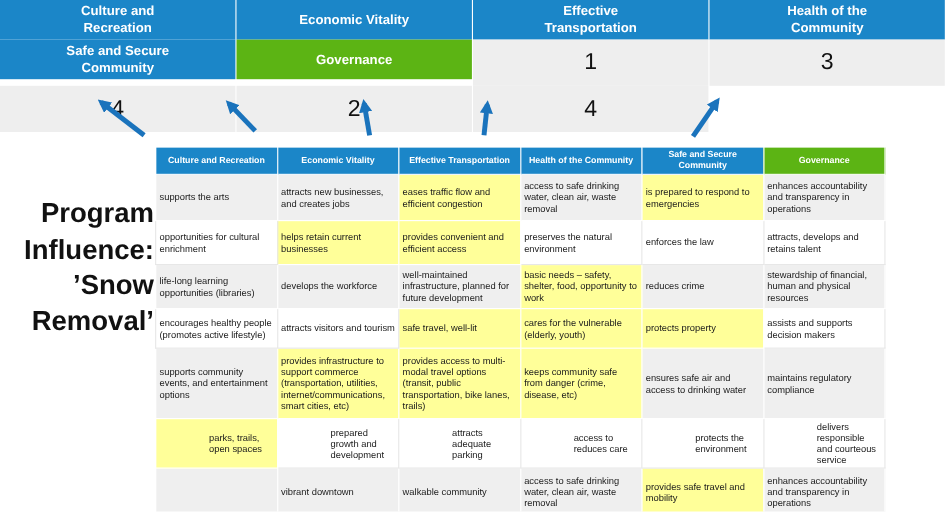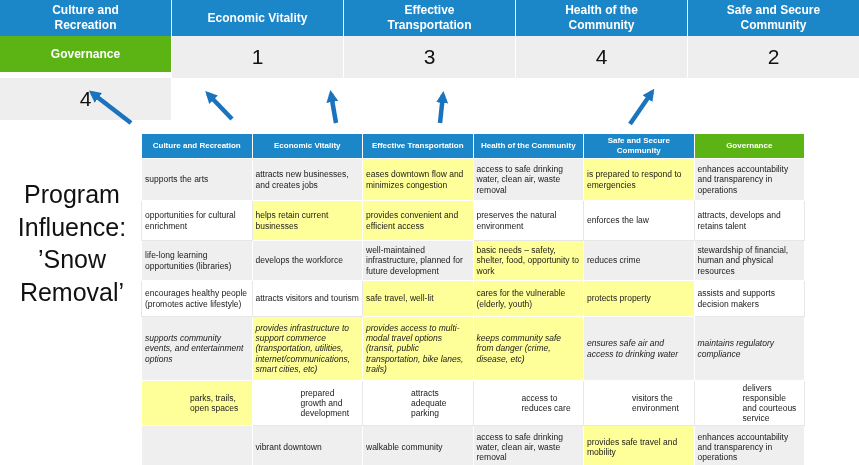--- a/index.html
+++ b/index.html
@@ -3,40 +3,40 @@
 <meta charset="utf-8">
 <style>
   html,body{margin:0;padding:0;}
   body{
     width:859px;height:465px;overflow:hidden;background:#ffffff;
     font-family:"Liberation Sans",sans-serif;color:#1a1a1a;position:relative;
   }
   
   .top-band{
     position:absolute;left:0;top:0;width:859px;
-    display:grid;grid-template-columns:repeat(5,1fr);column-gap:1px;row-gap:0;
+    display:grid;grid-template-columns:repeat(4,1fr);column-gap:1px;row-gap:0;
     background:#ffffff;
   }
   .band-header{
     height:36px;background:#1B86C8;color:#ffffff;font-weight:bold;
     font-size:12px;line-height:1.25;text-align:center;
     display:flex;align-items:center;justify-content:center;
     white-space:pre-line;
   }
   .band-header.green{background:#5CB414;}
   .band-score{
     height:42px;background:#EEEEEE;font-size:21px;color:#111111;
     display:flex;align-items:center;justify-content:center;
   }
   
   .arrows{position:absolute;left:0;top:78px;width:859px;height:56px;}
   
   .program-title{
     position:absolute;left:4px;top:178px;width:136px;
-    font-size:25px;line-height:1.3;text-align:center;color:#111111;
+    font-size:25px;line-height:1.3;text-align:right;color:#111111;font-weight:bold;
   }
   
   .matrix-wrap{position:absolute;left:141px;top:133px;width:664px;}
   table.matrix{
     width:664px;table-layout:fixed;border-collapse:collapse;
   }
   table.matrix th{
     background:#1B86C8;color:#ffffff;font-weight:bold;font-size:8px;
     line-height:1.2;text-align:center;vertical-align:middle;
     height:22px;padding:1px 2px;border:1px solid #ffffff;
@@ -46,21 +46,21 @@
     font-size:8.5px;line-height:1.18;padding:2px 3px;
     vertical-align:middle;border:1px solid #E7E7E7;color:#1a1a1a;
   }
   table.matrix tbody tr:nth-child(odd) td{background:#EFEFEF;border-color:#ffffff;}
   table.matrix tbody tr:nth-child(even) td{background:#ffffff;}
   table.matrix td.hl{background:#FFFF99 !important;border-color:#ffffff;}
   table.matrix tbody tr:nth-child(1) td{height:37px;}
   table.matrix tbody tr:nth-child(2) td{height:35px;}
   table.matrix tbody tr:nth-child(3) td{height:35px;}
   table.matrix tbody tr:nth-child(4) td{height:31px;}
-  table.matrix tbody tr:nth-child(5) td{height:59px;font-style:italic;}
+  table.matrix tbody tr:nth-child(5) td{height:59px;}
   table.matrix tbody tr:nth-child(6) td{height:31px;padding-left:48px;}
   table.matrix tbody tr:nth-child(7) td{height:37px;}
   table.matrix tbody tr:nth-child(8) td{height:37px;}
 </style>
 </head>
 <body>
 
 <div class="top-band">
   <div class="band-header">Culture and
 Recreation</div>
@@ -104,21 +104,21 @@
           <th>Effective Transportation</th>
           <th>Health of the Community</th>
           <th>Safe and Secure Community</th>
           <th class="gov">Governance</th>
         </tr>
     </thead>
     <tbody>
         <tr>
           <td>supports the arts</td>
           <td>attracts new businesses, and creates jobs</td>
-          <td class="hl">eases downtown flow and minimizes congestion</td>
+          <td class="hl">eases traffic flow and efficient congestion</td>
           <td>access to safe drinking water, clean air, waste removal</td>
           <td class="hl">is prepared to respond to emergencies</td>
           <td>enhances accountability and transparency in operations</td>
         </tr>
         <tr>
           <td>opportunities for cultural enrichment</td>
           <td class="hl">helps retain current businesses</td>
           <td class="hl">provides convenient and efficient access</td>
           <td>preserves the natural environment</td>
           <td>enforces the law</td>
@@ -146,21 +146,21 @@
           <td class="hl">provides access to multi-modal travel options (transit, public transportation, bike lanes, trails)</td>
           <td class="hl">keeps community safe from danger (crime, disease, etc)</td>
           <td>ensures safe air and access to drinking water</td>
           <td>maintains regulatory compliance</td>
         </tr>
         <tr>
           <td class="hl">parks, trails, open spaces</td>
           <td>prepared growth and development</td>
           <td>attracts adequate parking</td>
           <td>access to reduces care</td>
-          <td>visitors the environment</td>
+          <td>protects the environment</td>
           <td>delivers responsible and courteous service</td>
         </tr>
         <tr>
           <td></td>
           <td>vibrant downtown</td>
           <td>walkable community</td>
           <td>access to safe drinking water, clean air, waste removal</td>
           <td class="hl">provides safe travel and mobility</td>
           <td>enhances accountability and transparency in operations</td>
         </tr>

